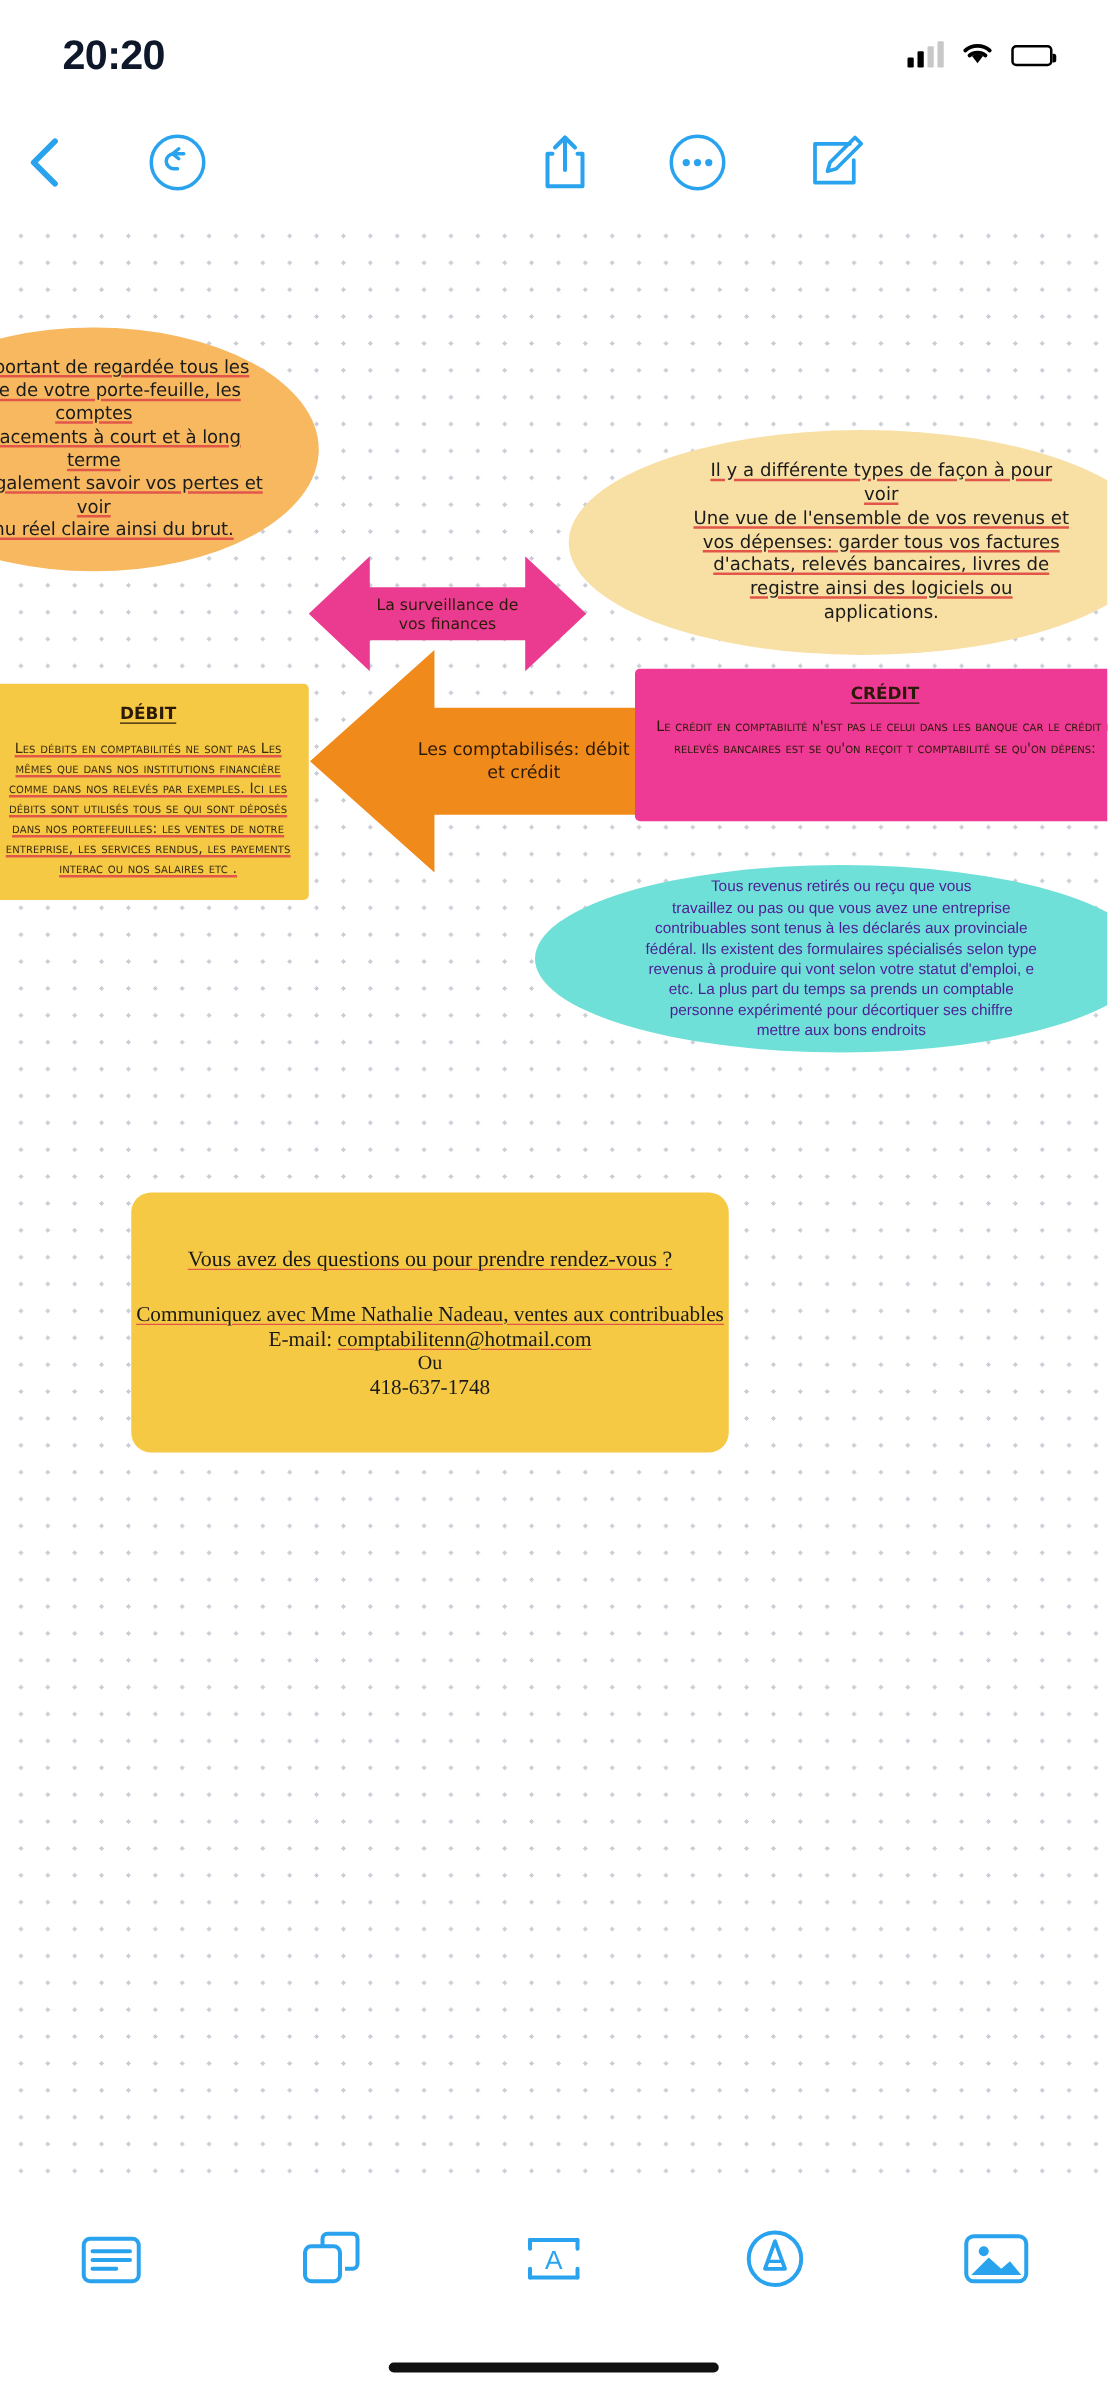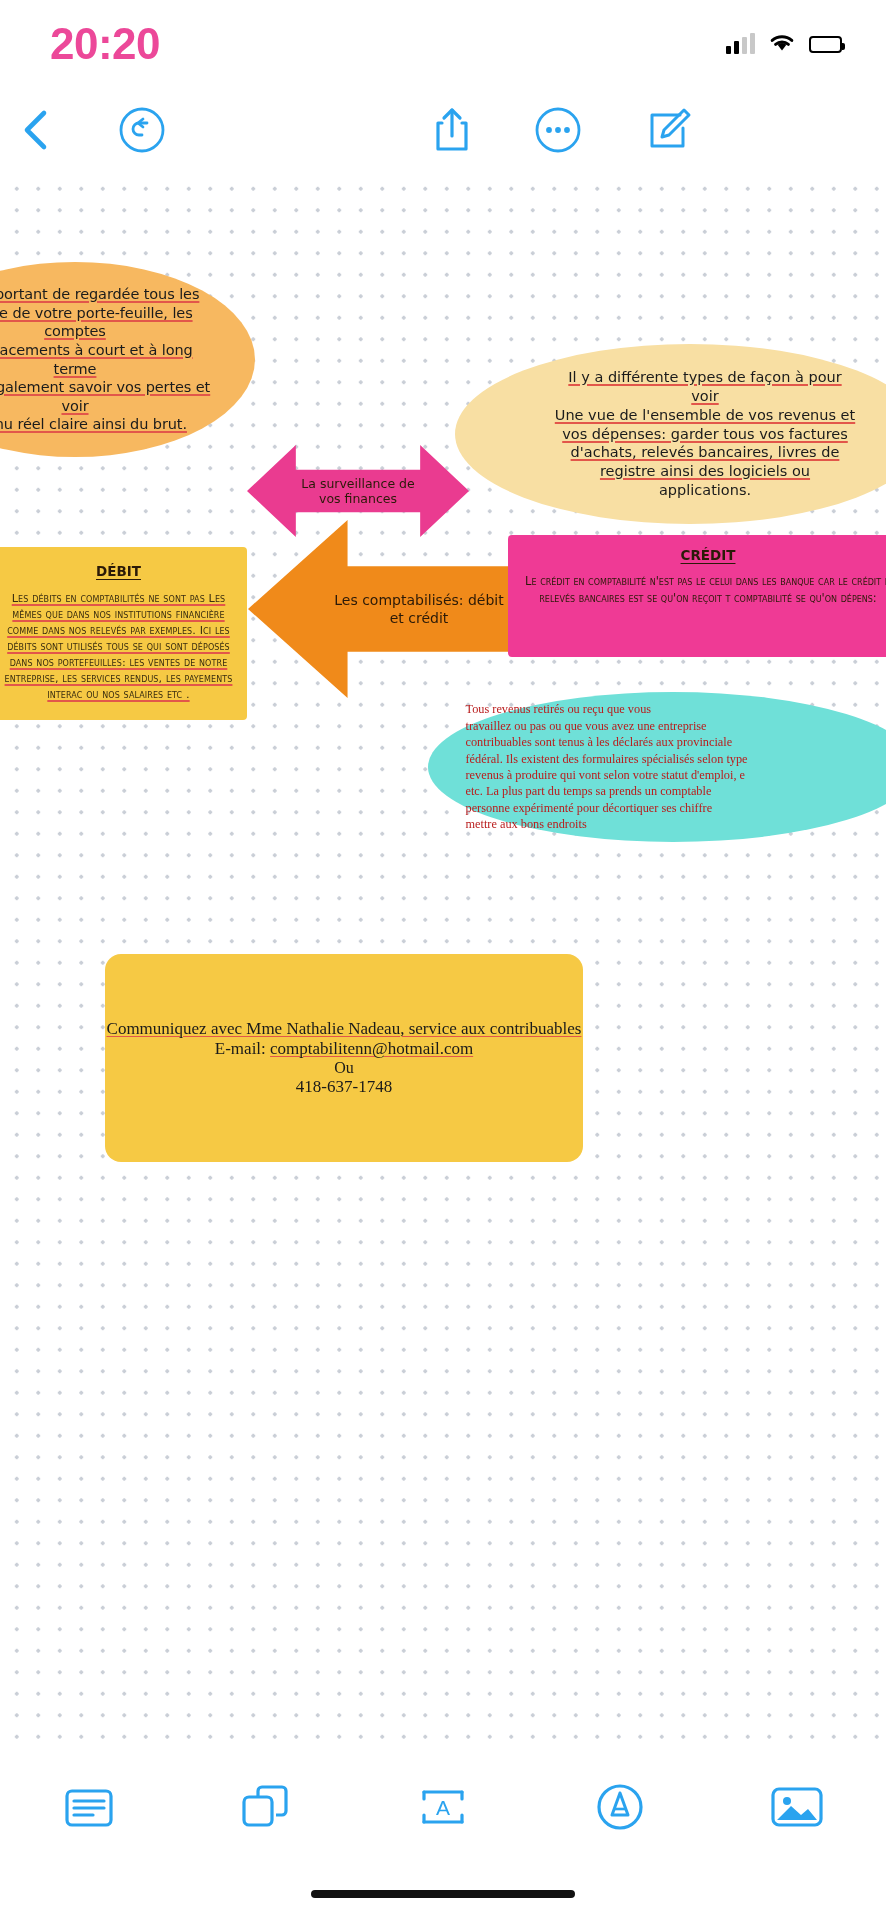--- a/index.html
+++ b/index.html
@@ -10,21 +10,21 @@
     overflow: hidden;
   }
   .phone { position: relative; width: 886px; height: 1920px; background:#fff; }
 
   
   .statusbar {
     position: absolute; top: 0; left: 0; width: 886px; height: 88px;
     display: flex; align-items: center; justify-content: space-between;
     padding: 0 44px 0 50px;
   }
-  .clock { font-size: 44px; font-weight: 700; letter-spacing: -0.5px; color:#ec4899;
+  .clock { font-size: 33px; font-weight: 700; letter-spacing: -0.5px; color:#0f172a;
            font-family: "Liberation Sans", sans-serif; }
   .status-right { display: flex; align-items: center; gap: 13px; }
   .bars { display: flex; align-items: flex-end; gap: 3px; height: 20px; }
   .bars i { display:block; width: 5px; background: #000; border-radius: 1px; }
   .bars i:nth-child(1){ height: 8px; }
   .bars i:nth-child(2){ height: 13px; }
   .bars i:nth-child(3){ height: 17px; background:#c8c8c8; }
   .bars i:nth-child(4){ height: 21px; background:#c8c8c8; }
   .battery { width: 33px; height: 17px; border: 2px solid #000; border-radius: 4px;
              position: relative; padding: 1.5px; }
@@ -136,22 +136,22 @@
     font-variant: small-caps;
   }
 
   
   .ellipse-teal {
     left: 428px; top: 520px; width: 490px; height: 150px;
     background: #6fe0d8; border-radius: 50%;
     display:flex; align-items:center; justify-content:center;
   }
   .ellipse-teal .txt {
-    width: 415px; text-align:left; font-size: 12.3px; line-height: 1.34;
-    color:#b91c1c; font-family: Liberation Serif, serif;
+    width: 415px; text-align:center; font-size: 12.3px; line-height: 1.34;
+    color:#4c1d95; font-family: Liberation Sans, sans-serif;
   }
 
   
   .arrow-green {
     left: 212px; top: 608px; width: 212px; height: 100px;
     background: #55bd6a;
     clip-path: polygon(0% 27%, 65% 27%, 65% 0%, 100% 50%, 65% 100%, 65% 73%, 0% 73%);
     display:flex; align-items:center;
   }
   .arrow-green .lbl { font-size: 13px; color:#18220f; margin-left: 14px; width: 200px; }
@@ -299,21 +299,22 @@
         <span>fédéral. Ils existent des formulaires spécialisés selon type</span><br>
         <span>revenus à produire qui vont selon votre statut d'emploi, e</span><br>
         <span>etc. La plus part du temps sa prends un comptable</span><br>
         <span>personne expérimenté pour décortiquer ses chiffre</span><br>
         <span>mettre aux bons endroits</span>
       </div>
     </div>
 
 
     <div class="shp box-contact">
-      <div class="l2 sp">Communiquez avec Mme Nathalie Nadeau, service aux contribuables</div>
+      <div class="l1 sp">Vous avez des questions ou pour prendre rendez-vous ?</div>
+      <div class="l2 sp">Communiquez avec Mme Nathalie Nadeau, ventes aux contribuables</div>
       <div class="l3">
         <span>E-mail: </span><span class="sp">comptabilitenn@hotmail.com</span>
       </div>
       <div class="l4">Ou</div>
       <div class="l5">418-637-1748</div>
     </div>
 
   </div>
 
   <div class="bottombar">

